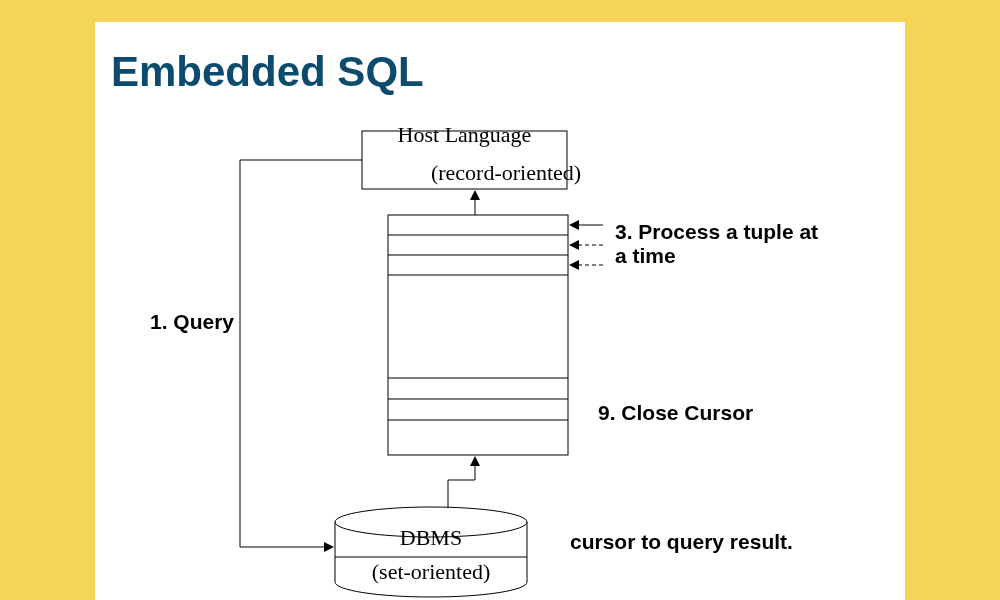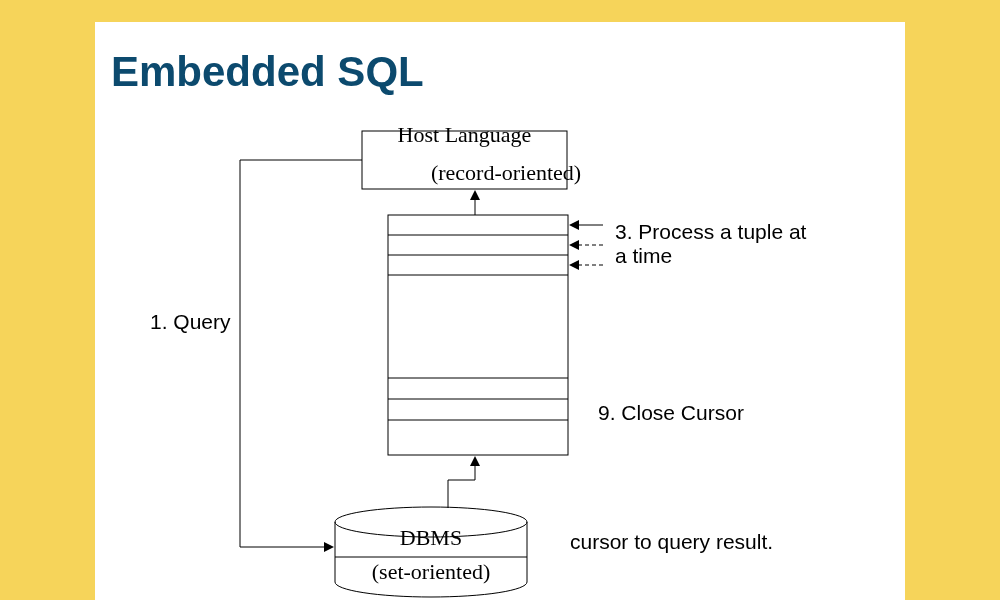--- a/index.html
+++ b/index.html
@@ -26,20 +26,21 @@
       font-weight: 900;
       font-size: 42px;
       color: #0c4a6e;
     }
     .step-label {
       position: absolute;
       font-family: Verdana, Geneva, sans-serif;
       font-size: 21px;
       color: #000;
       line-height: 1.3;
+      font-weight: bold;
     }
     .box-label {
       position: absolute;
       font-family: "Times New Roman", Times, serif;
       font-size: 22px;
       text-align: center;
     }
     svg {
       position: absolute;
       left: 0;

